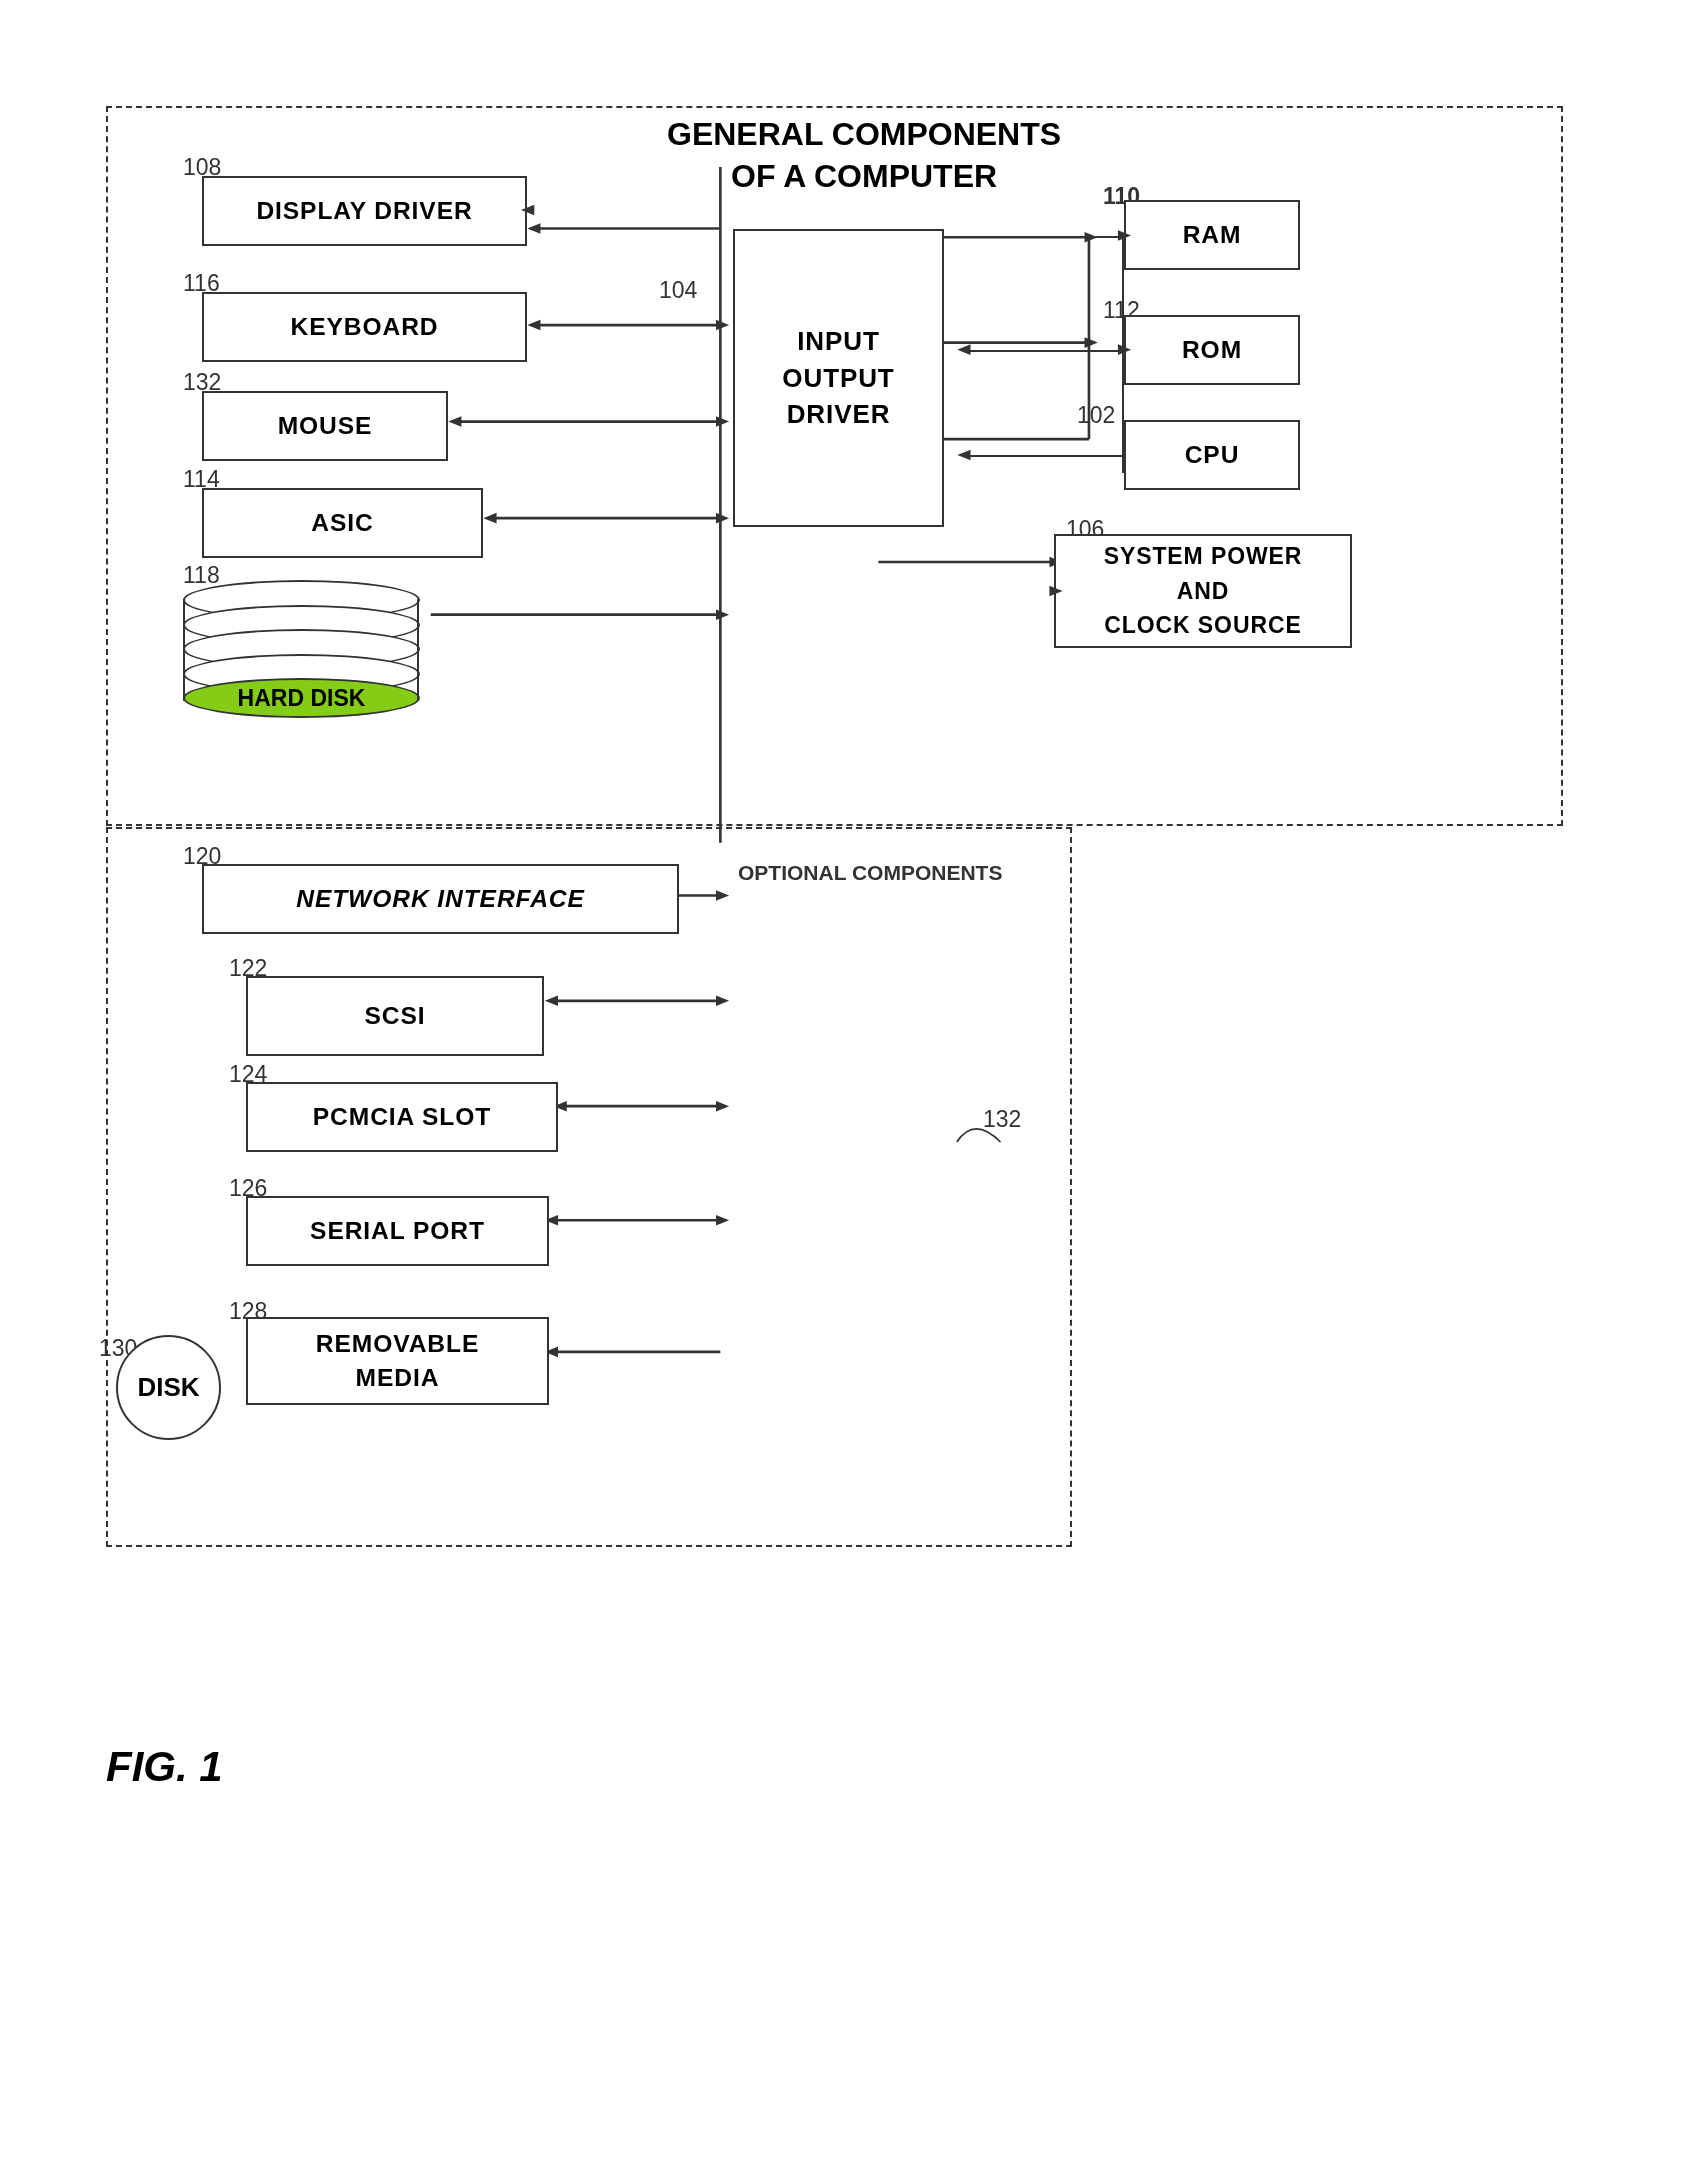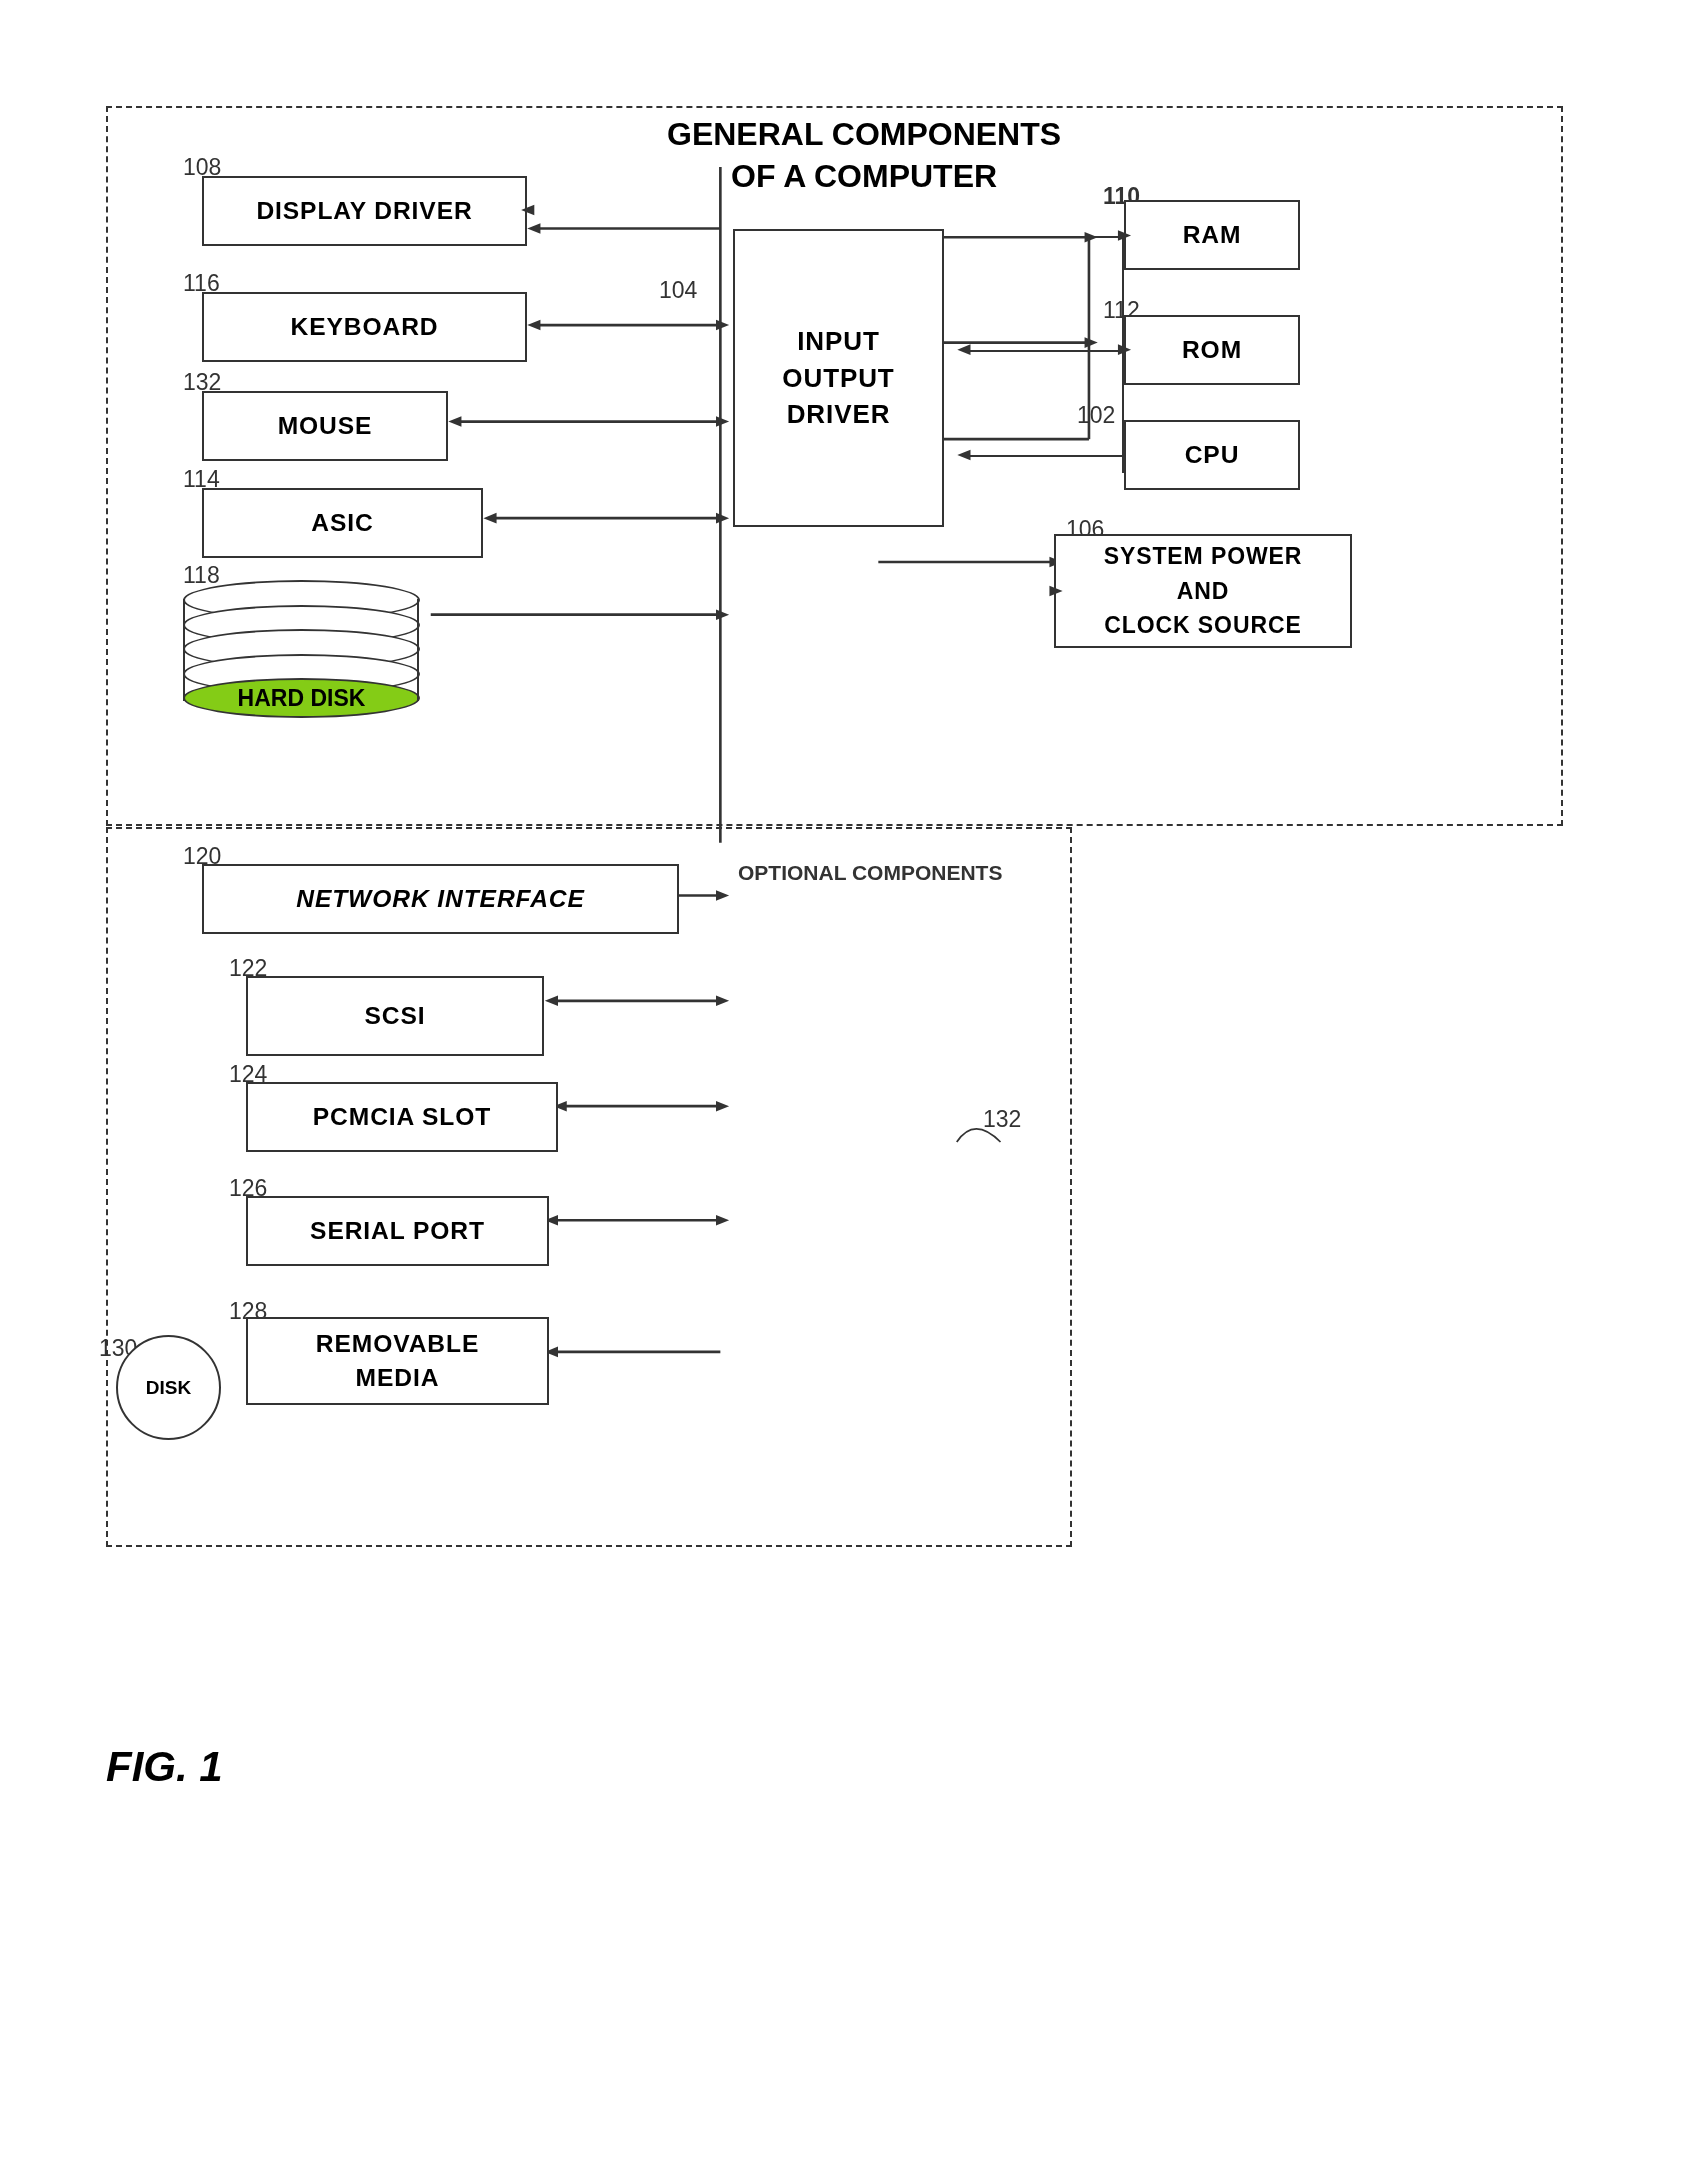--- a/index.html
+++ b/index.html
@@ -89,21 +89,21 @@
     .disk-circle {
       position: absolute;
       width: 105px;
       height: 105px;
       border: 2.2px solid #333;
       border-radius: 50%;
       background: #fff;
       display: flex;
       align-items: center;
       justify-content: center;
-      font-size: 19px;
+      font-size: 26px;
       font-weight: bold;
     }
 
     
     .arrows-svg {
       position: absolute;
       top: 0;
       left: 0;
       width: 100%;
       height: 100%;

